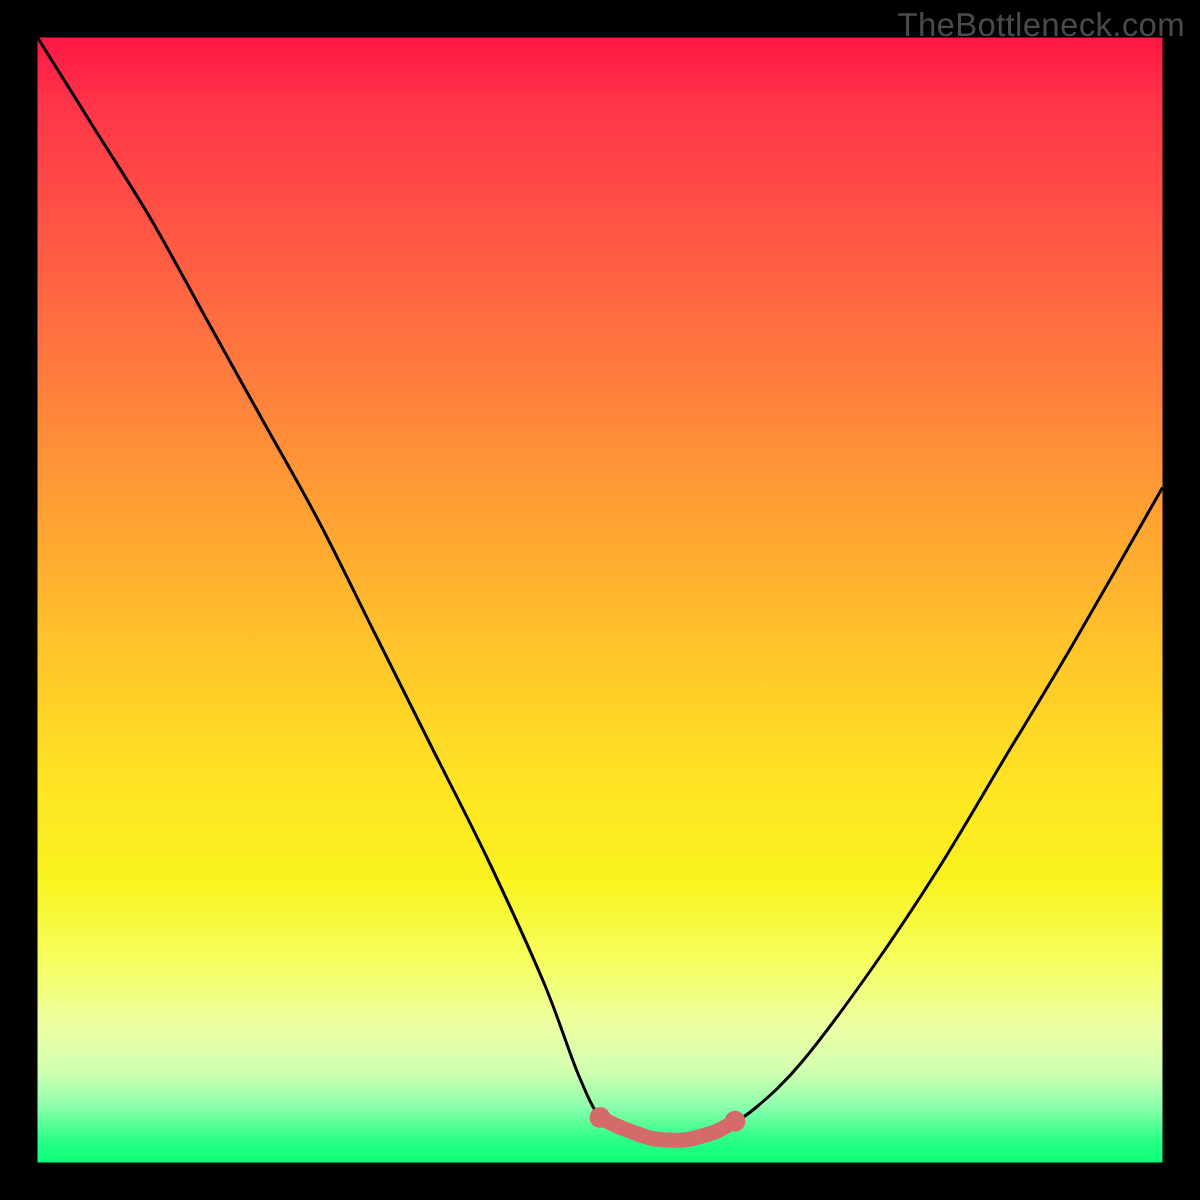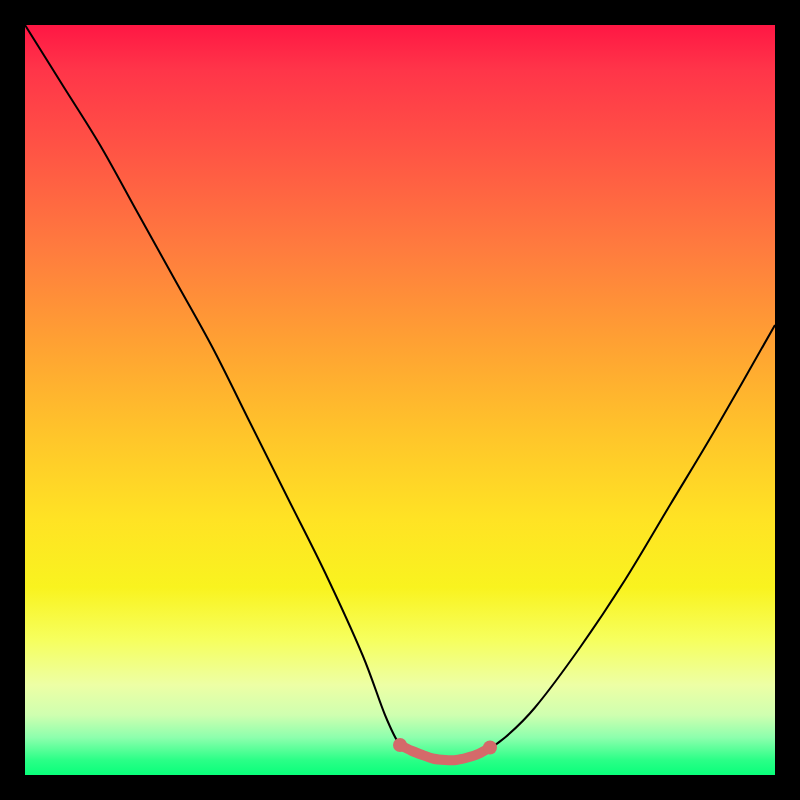--- a/index.html
+++ b/index.html
@@ -81,14 +81,15 @@
 
   <div class="plot-area">
     <svg class="curve" viewBox="0 0 750 750" preserveAspectRatio="none">
       <path id="main-path" class="line" d="M 0 0 C 6.25 10, 25 40, 37.5 60 C 50 80, 62.5 98.75, 75 120 C 87.5 141.25, 100 165, 112.5 187.5 C 125 210, 137.5 232.5, 150 255 C 162.5 277.5, 175 298.75000000000006, 187.5 322.50000000000006 C 200 346.25000000000006, 212.5 372.5, 225 397.5 C 237.5 422.5, 250 447.5, 262.5 472.5 C 275 497.5, 287.5 521.25, 300 547.5 C 312.5 573.75, 327.5 606.25, 337.5 630 C 347.5 653.75, 353.75 675, 360 690 C 366.25 705, 370 713.75, 375 720 C 380 726.25, 383.75 725, 390 727.5 C 396.25 730, 405.00000000000006 733.75, 412.50000000000006 735 C 420.00000000000006 736.25, 427.49999999999994 736.25, 434.99999999999994 735 C 442.49999999999994 733.75, 450 731.25, 457.5 727.5 C 465 723.75, 471.25 720, 480 712.5 C 488.75 705, 497.50000000000006 697.5, 510.00000000000006 682.5 C 522.5 667.5, 540 643.75, 555 622.5 C 570 601.25, 585 578.75, 600 555 C 615 531.25, 630 505, 645 480 C 660 455, 672.5 435, 690 405 C 707.5 375, 740 317.5, 750 300"></path>
       <path id="trough-path" class="trough" d="M 375 720 C 376.875 720.9375, 382.5 723.9583333333334, 386.25 725.625 C 390 727.2916666666666, 393.75 728.6458333333334, 397.5 730 C 401.25 731.3541666666666, 405.00000000000006 732.9166666666666, 408.75000000000006 733.75 C 412.50000000000006 734.5833333333334, 416.25000000000006 734.7916666666666, 420.00000000000006 735 C 423.75000000000006 735.2083333333334, 427.49999999999994 735.4166666666666, 431.24999999999994 735 C 434.99999999999994 734.5833333333334, 438.75 733.5416666666666, 442.5 732.5 C 446.25 731.4583333333334, 450 730.4166666666666, 453.75 728.75 C 457.5 727.0833333333334, 463.125 723.5416666666666, 465 722.5"></path>
       <circle id="dot-left" class="dot" r="7" cx="375" cy="720"></circle>
       <circle id="dot-right" class="dot" r="7" cx="465" cy="722.5"></circle>
     </svg>
   </div>
 
+  <div class="watermark">TheBottleneck.com</div>
 
 </div>
 
 </body></html>

